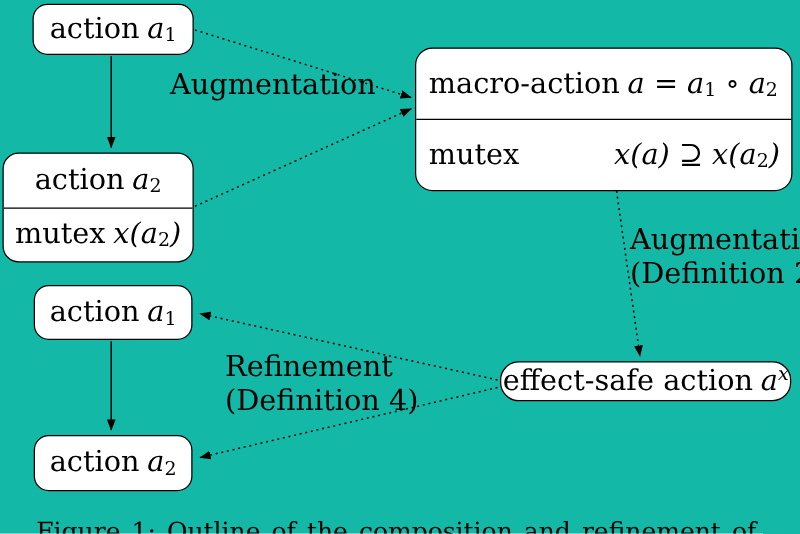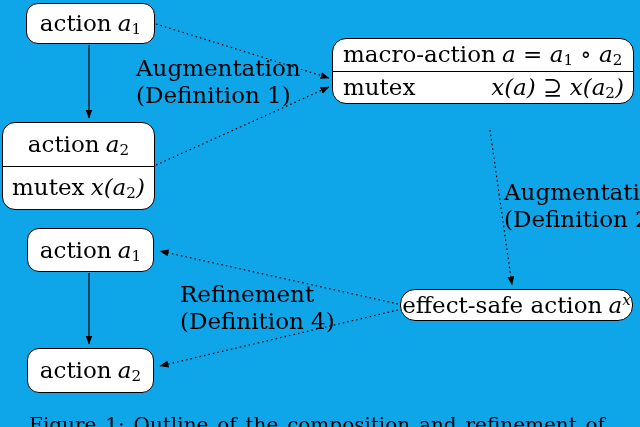--- a/index.html
+++ b/index.html
@@ -1,21 +1,21 @@
 <!DOCTYPE html>
 <html><head>
 <meta charset="utf-8">
 <style>
   * { box-sizing: border-box; margin: 0; padding: 0; }
   html, body { background: #ffffff; }
   .stage {
     position: relative;
     width: 640px;
     height: 427px;
-    background: #0ea5e9;
+    background: #14b8a6;
     overflow: hidden;
     font-family: "DejaVu Serif", "Liberation Serif", serif;
     color: #000000;
   }
   .edges {
     position: absolute;
     left: 0; top: 0;
     width: 640px; height: 427px;
     pointer-events: none;
   }
@@ -102,21 +102,21 @@
 
   <div class="node split" style="left:2px; top:122px; width:153px; height:88px; border-radius:13px;">
     <div class="row">
       <span><span class="rm">action</span><span class="math gap">a</span><sub>2</sub></span>
     </div>
     <div class="row divided">
       <span><span class="rm">mutex</span><span class="math gap">x(a</span><sub>2</sub><span class="math">)</span></span>
     </div>
   </div>
 
-  <div class="node split" style="left:332px; top:38px; width:302px; height:66px; border-radius:14px;">
+  <div class="node split" style="left:332px; top:38px; width:302px; height:115px; border-radius:14px;">
     <div class="row left">
       <span><span class="rm">macro-action</span><span class="math gap">a = a</span><sub>1</sub><span class="math"> ∘ a</span><sub>2</sub></span>
     </div>
     <div class="row divided between">
       <span class="rm">mutex</span>
       <span><span class="math">x(a) ⊇ x(a</span><sub>2</sub><span class="math">)</span></span>
     </div>
   </div>
 
   <div class="node" style="left:400px; top:289px; width:233px; height:32px; border-radius:15px;">
@@ -126,21 +126,20 @@
   <div class="node" style="left:27px; top:228px; width:127px; height:44px; border-radius:12px;">
     <span><span class="rm">action</span><span class="math gap">a</span><sub>1</sub></span>
   </div>
 
   <div class="node" style="left:27px; top:348px; width:127px; height:45px; border-radius:12px;">
     <span><span class="rm">action</span><span class="math gap">a</span><sub>2</sub></span>
   </div>
 
   <div class="edge-label" style="left:136px; top:55px;">
     <div>Augmentation</div>
-    <div>(Definition 1)</div>
   </div>
 
   <div class="edge-label" style="left:504px; top:179px;">
     <div>Augmentation</div>
     <div>(Definition 2)</div>
   </div>
 
   <div class="edge-label" style="left:152px; top:281px;margin-left:28px;">
     <div>Refinement</div>
     <div>(Definition 4)</div>

